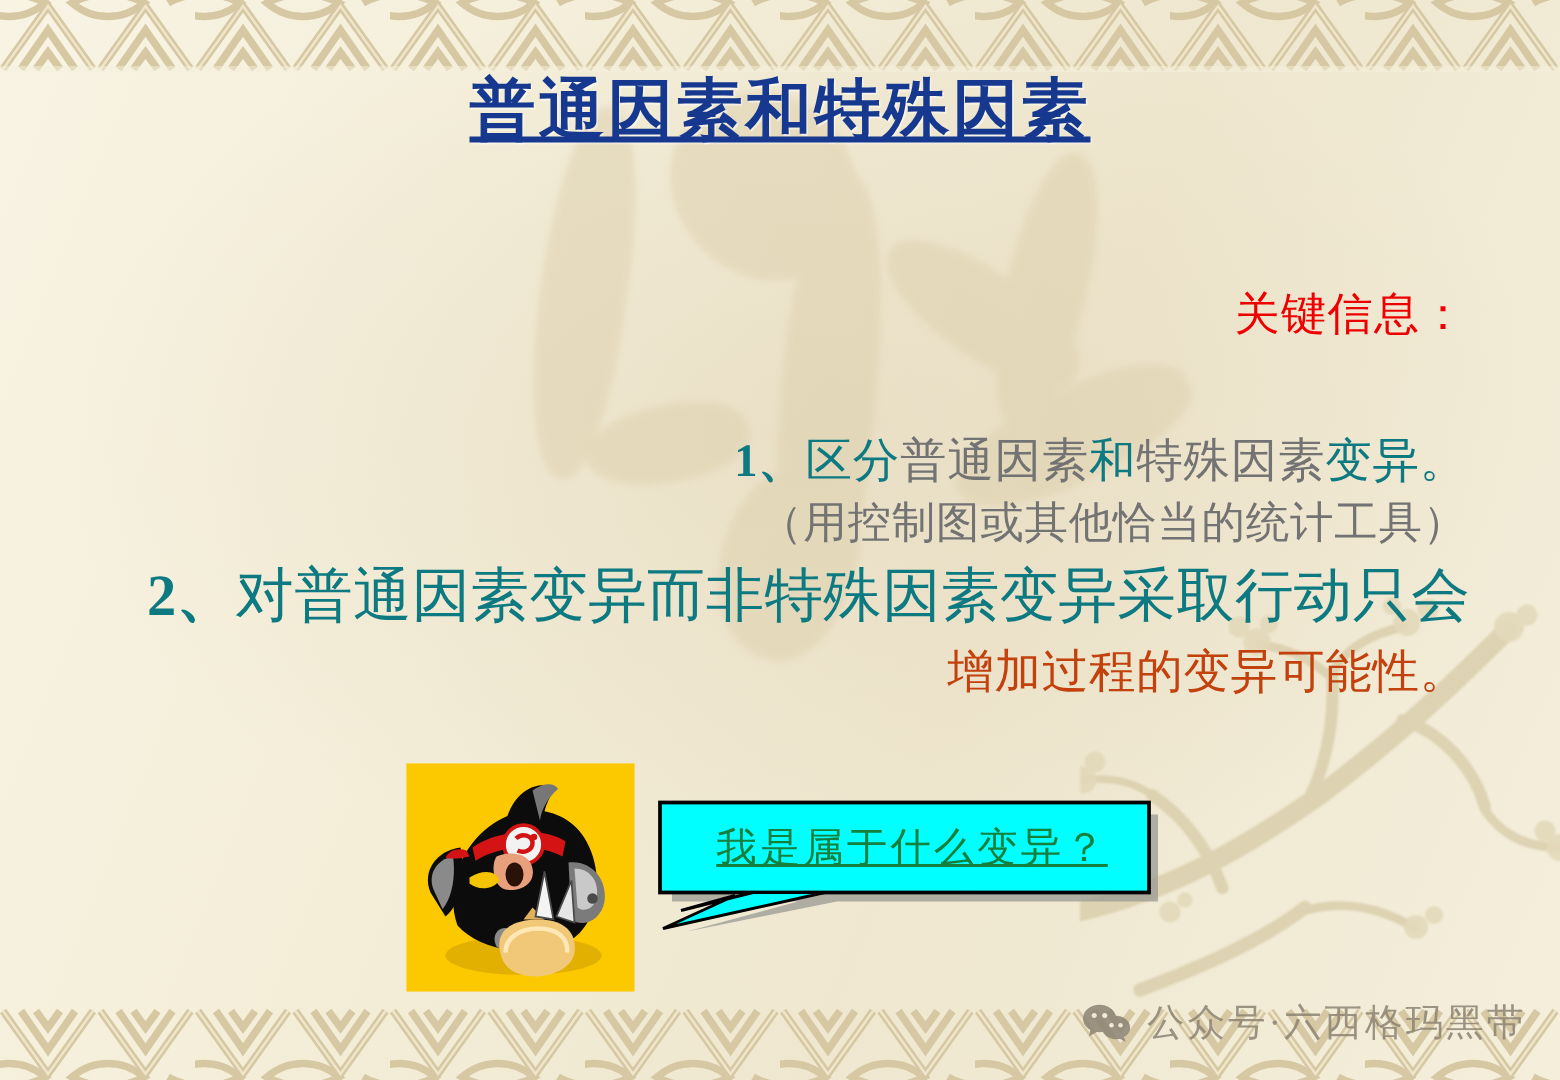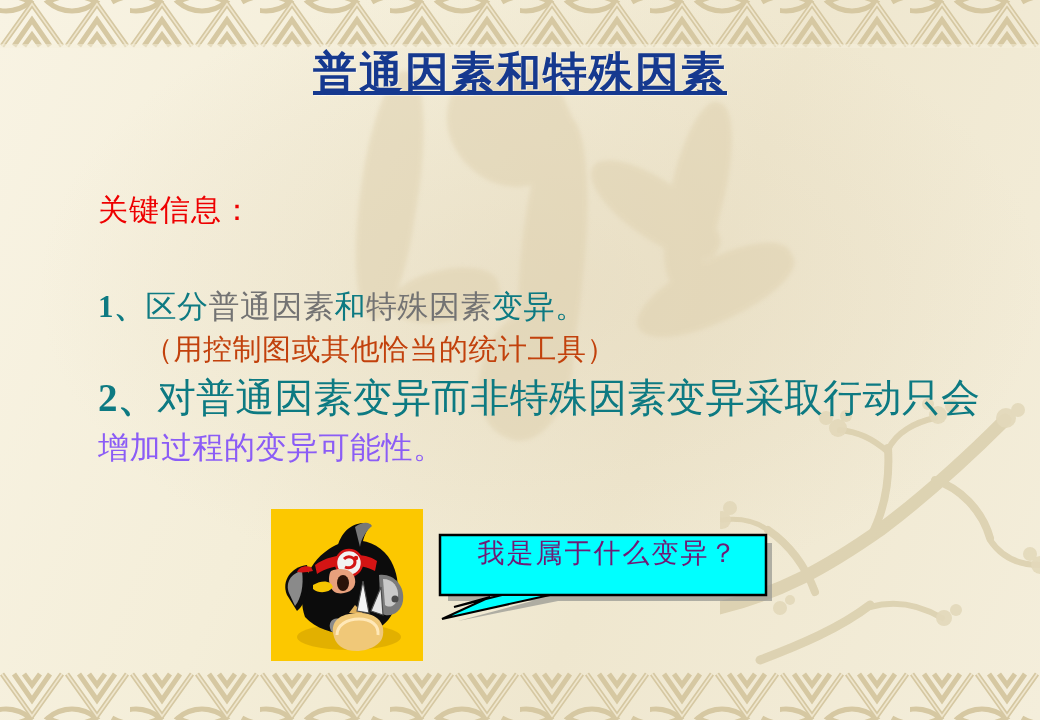--- a/index.html
+++ b/index.html
@@ -79,20 +79,21 @@
     line-height: 1.18;
     text-shadow: 1px 1px 0 rgba(255,255,255,.5);
     text-decoration: underline;
   }
 
   
   .body-block {
     position: absolute;
     left: 98px; top: 190px;
     width: 880px;
+    text-align: right;
   }
   .key-line {
     font-size: 30px;
     color: #ee0000;
     font-weight: normal;
     line-height: 1.3;
     letter-spacing: 1px;
   }
   .gap { height: 56px; }
 
@@ -100,37 +101,37 @@
     font-size: 31px;
     color: #0d7a82;
     line-height: 1.42;
     letter-spacing: .5px;
     white-space: nowrap;
   }
   .pt .num { font-weight: bold; }
   .pt .blue { color: #737373; }
   .sub {
     font-size: 29px;
-    color: #c2410c;
+    color: #737373;
     line-height: 1.42;
     padding-left: 46px;
     letter-spacing: .5px;
     white-space: nowrap;
   }
   .pt2 {
     font-size: 39px;
     color: #0d7a82;
     line-height: 1.42;
     letter-spacing: .2px;
     white-space: nowrap;
   }
   .pt2 .num { font-weight: bold; }
   .pt3 {
     font-size: 31px;
-    color: #8b5cf6;
+    color: #c2410c;
     line-height: 1.42;
     letter-spacing: .5px;
     white-space: nowrap;
   }
 
   
   .cartoon {
     position: absolute;
     left: 271px; top: 509px;
     width: 152px; height: 152px;
@@ -141,27 +142,28 @@
 
   
   .bubble-wrap {
     position: absolute;
     left: 436px; top: 531px;
     width: 344px; height: 92px;
   }
   .bubble-wrap svg { display: block; position: absolute; left:0; top:0; }
   .bubble-text {
     position: absolute;
-    left: 22px; top: 0;
+    left: 22px; top: 12px;
     width: 300px; height: 44px;
     display: flex; align-items: center; justify-content: center;
     font-size: 27px;
-    color: #701a75;
+    color: #15803d;
     letter-spacing: 2px;
     white-space: nowrap;
+    text-decoration: underline;
   }
 
   
   .wm-footer {
     position: absolute;
     right: 22px; bottom: 22px;
     display: flex; align-items: center; gap: 10px;
     color: #8d8475;
     font-size: 25px;
     letter-spacing: 2px;
@@ -322,14 +324,27 @@
 
       <path d="M12 12 L 336 12 L 336 70 L 122 70 L 22 90 L 96 70 L 12 70 Z" fill="#9a9a93" opacity=".75"></path>
 
       <rect x="4" y="4" width="326" height="60" fill="#00ffff" stroke="#000000" stroke-width="2.5"></rect>
 
       <path d="M66 64 L 114 64 L 6 88 L 54 66 L 18 76 Z" fill="#00ffff" stroke="#000000" stroke-width="2"></path>
     </svg>
     <div class="bubble-text">我是属于什么变异？</div>
   </div>
 
+  <div class="wm-footer">
+    <svg class="wechat-icon" width="34" height="28" viewBox="0 0 34 28">
+      <ellipse cx="12" cy="11" rx="11" ry="9.2" fill="#8d8475"></ellipse>
+      <path d="M6 18 L 5 23 L 11 19.5 Z" fill="#8d8475"></path>
+      <circle cx="8.5" cy="9" r="1.7" fill="#f2ecdb"></circle>
+      <circle cx="15.5" cy="9" r="1.7" fill="#f2ecdb"></circle>
+      <ellipse cx="23" cy="17" rx="9.4" ry="7.8" fill="#8d8475"></ellipse>
+      <path d="M28 22.5 L 29.5 26.5 L 24.5 24 Z" fill="#8d8475"></path>
+      <circle cx="20" cy="15.5" r="1.5" fill="#f2ecdb"></circle>
+      <circle cx="26" cy="15.5" r="1.5" fill="#f2ecdb"></circle>
+    </svg>
+    <span>公众号·六西格玛黑带</span>
+  </div>
 
 </div>
 
 </body></html>

